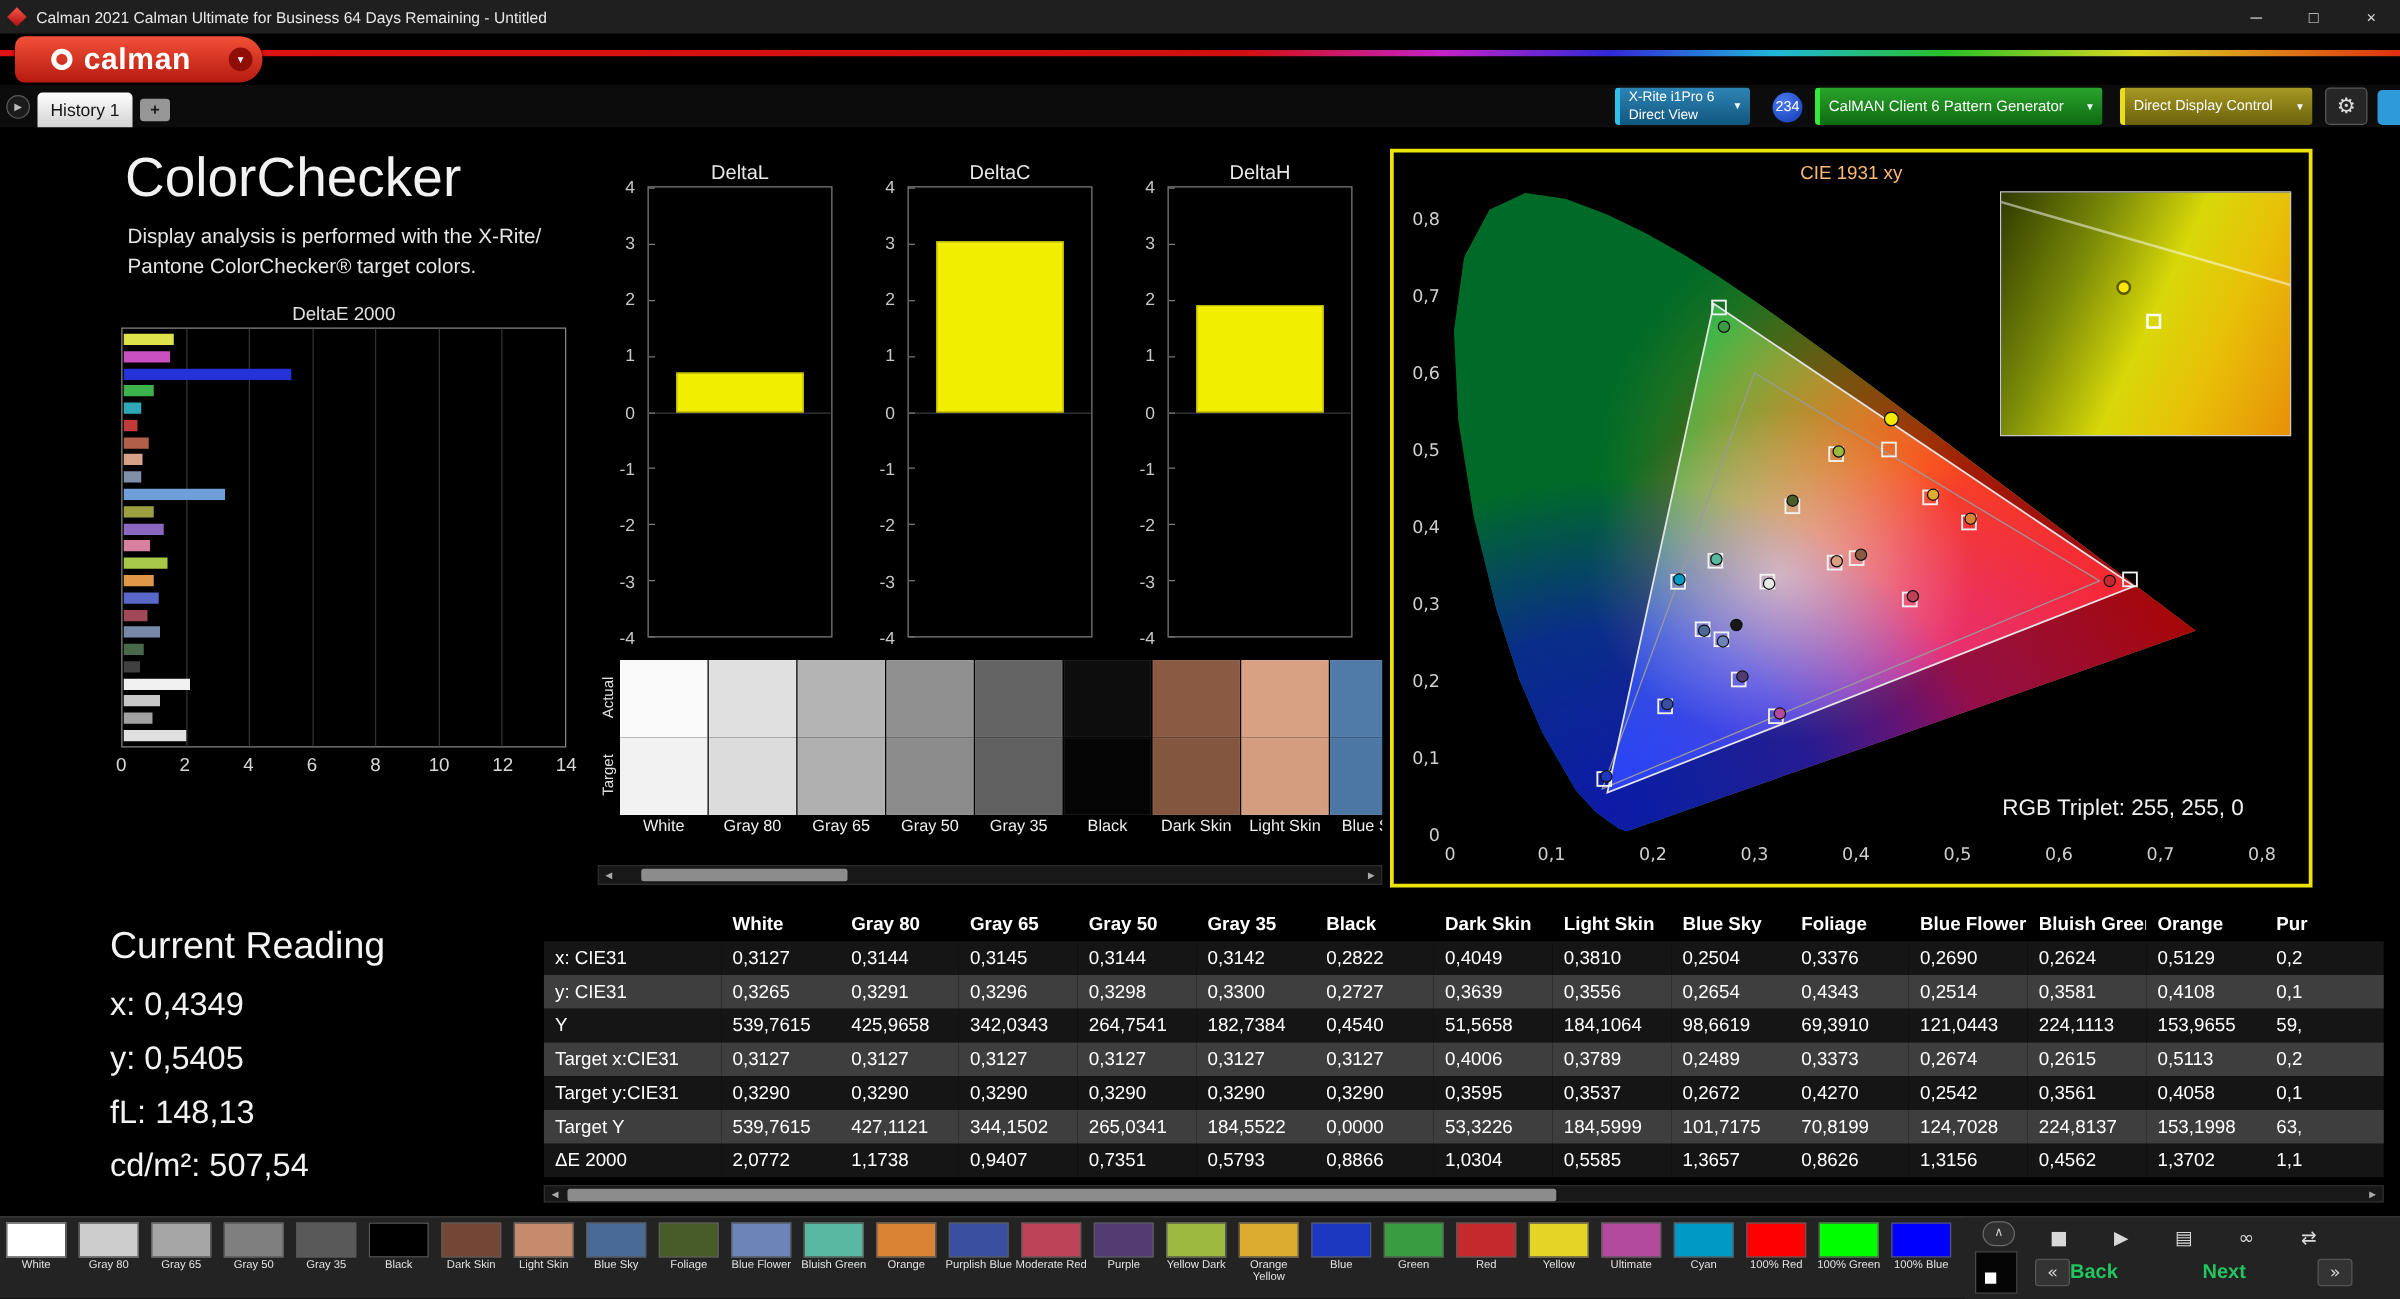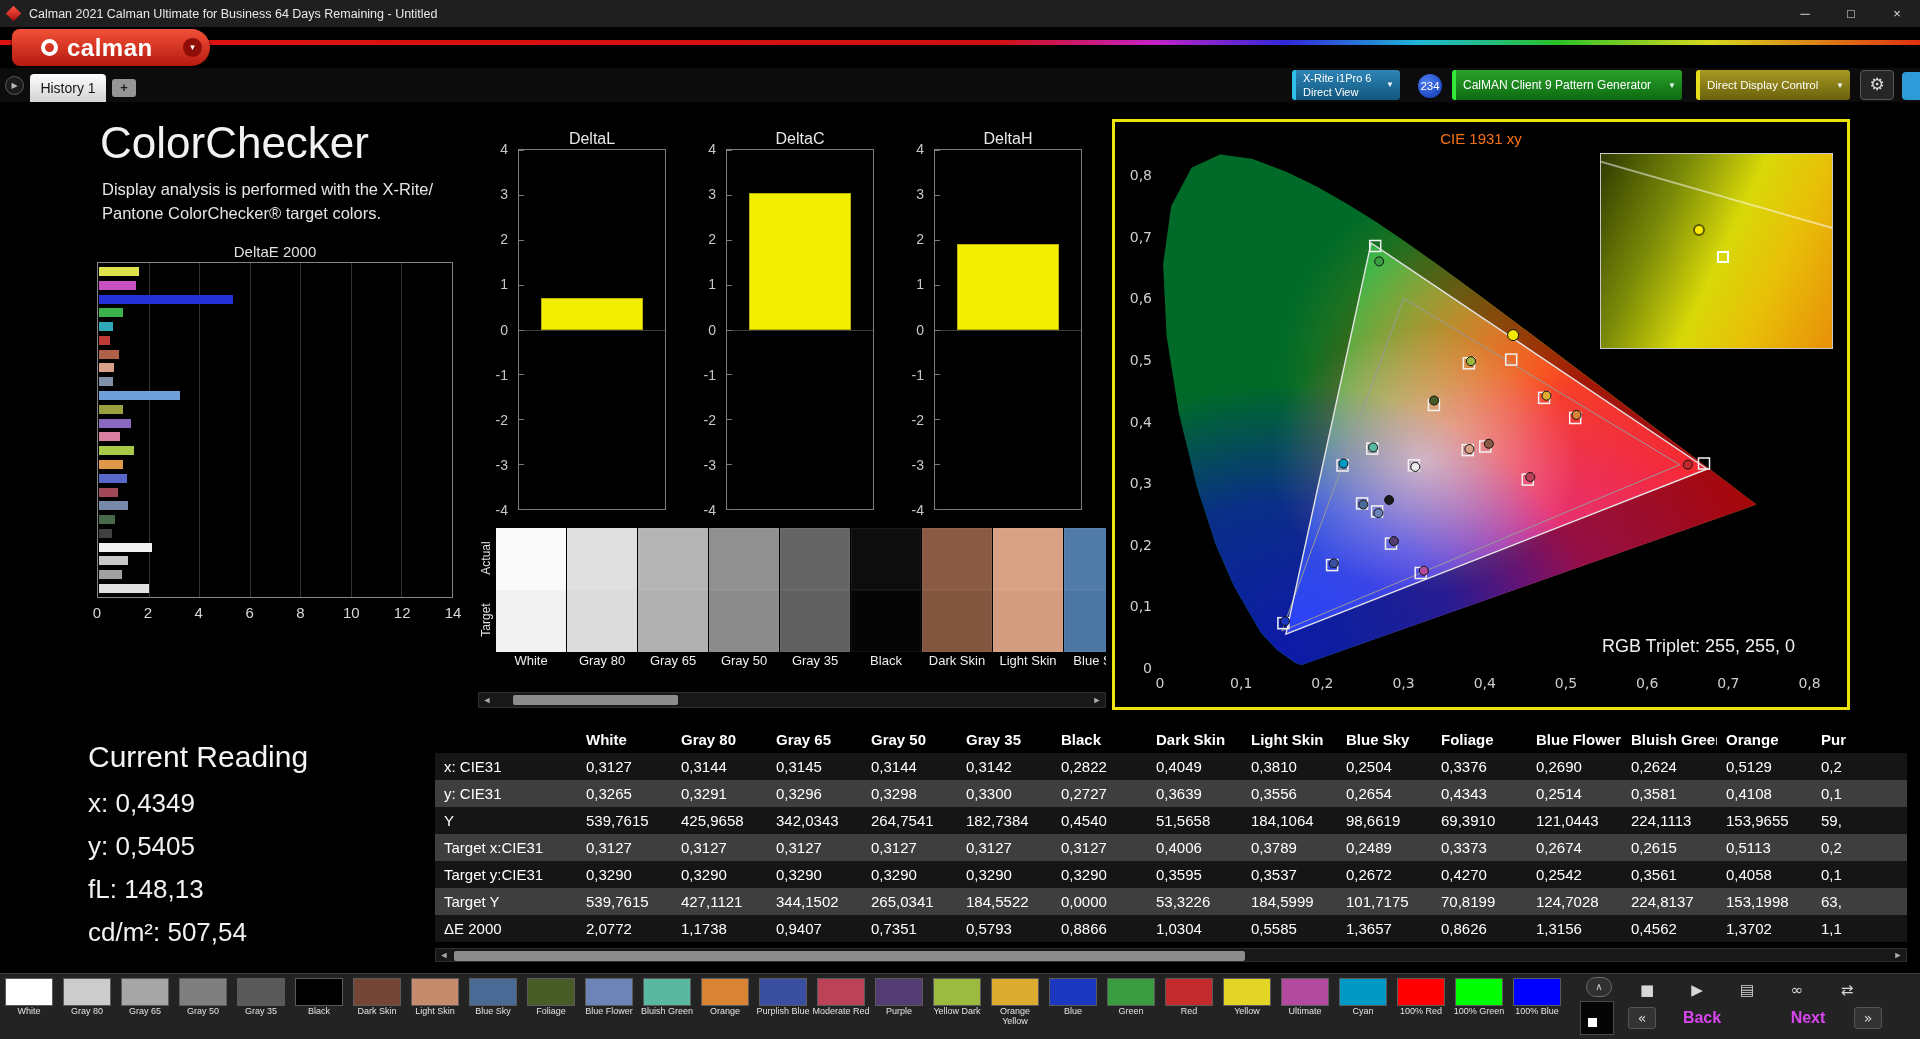--- a/index.html
+++ b/index.html
@@ -74,21 +74,21 @@
   .patch-a,.patch-t{height:62px;box-shadow:inset 0 0 0 1px rgba(255,255,255,.06)}
   .patch-label{height:18px;line-height:18px;text-align:center;font-size:13px;color:#f0f0f0}
   .hscroll{position:absolute;display:flex;align-items:center;background:#181818;border:1px solid #2e2e2e}
   #strip-scroll{left:0;top:172px;width:628px;height:16px}
   .hs-arrow{width:16px;text-align:center;font-size:9px;color:#aaa}
   .hs-track{position:relative;flex:1;height:100%}
   .hs-thumb{position:absolute;top:2px;height:10px;background:#8c8c8c;border-radius:2px}
 
   
   #cie-panel{position:absolute;left:1112px;top:17px;width:738px;height:591px;border:3px solid #ece30a;background:#000}
-  #cie-title{position:absolute;left:0;top:8px;width:732px;text-align:center;font-size:15px;color:#f97316}
+  #cie-title{position:absolute;left:0;top:8px;width:732px;text-align:center;font-size:15px;color:#fdba74}
   #cie-svg{position:absolute;left:0;top:0}
   svg text{font-family:"DejaVu Sans","Liberation Sans",sans-serif}
   #cie-inset{position:absolute;left:485px;top:31px;width:233px;height:196px;border:1px solid #c8c8c8;
     background:linear-gradient(115deg,#2f3a00 0%,#7a8a08 28%,#d8d808 52%,#e8c008 72%,#e89008 100%);overflow:hidden}
   .inset-line{position:absolute;left:-15%;top:22%;width:140%;height:2px;background:rgba(255,255,255,.5);transform:rotate(16deg)}
   .inset-circle{position:absolute;left:40%;top:36%;width:12px;height:12px;border-radius:50%;background:#ffe800;border:2px solid #5a5a00}
   .inset-square{position:absolute;left:50%;top:50%;width:12px;height:12px;border:2px solid #fff}
   #rgb-triplet{position:absolute;right:52px;top:514px;font-size:18px;color:#f0f0f0}
 
   
@@ -105,21 +105,21 @@
   .pal-color{width:48px;height:28px;margin:4px auto 1px auto;border:1px solid #5a5a5a}
   .pal-label{font-size:9px;line-height:1.1;color:#e2e2e2}
   #transport{position:absolute;left:1572px;top:0;width:348px;height:66px;background:#232323}
   #tp-chevron{position:absolute;left:14px;top:3px;width:26px;height:20px;border-radius:10px;background:#303030;border:1px solid #6a6a6a;color:#ccc;font-size:10px;line-height:18px;text-align:center}
   #tp-preview{position:absolute;left:8px;top:27px;width:34px;height:34px;background:#050505;border:1px solid #4a4a4a}
   .tp-preview-dot{position:absolute;left:7px;bottom:7px;width:9px;height:9px;background:#fff}
   #tp-icons{position:absolute;left:56px;top:4px;display:flex;gap:12px}
   .tp-btn{width:38px;height:24px;background:transparent;border:none;color:#d8d8d8;font-size:15px;font-family:"DejaVu Sans",sans-serif}
   .tp-btn.sm{width:28px;height:22px;background:#333;border:1px solid #555;border-radius:3px;font-size:14px;line-height:18px}
   #tp-nav{position:absolute;left:56px;top:33px;display:flex;align-items:center}
-  .tp-label{width:92px;text-align:center;font-size:16px;font-weight:bold;color:#d946ef}
+  .tp-label{width:92px;text-align:left;font-size:16px;font-weight:bold;color:#22c55e}
   #tp-next-label{margin-left:14px}
 </style>
 </head>
 <body>
 
 <div id="titlebar">
   <span class="tb-icon"></span>
   <span class="tb-title">Calman 2021 Calman Ultimate for Business 64 Days Remaining  - Untitled</span>
   <div id="win-controls">
     <span class="win-btn">─</span>
@@ -144,21 +144,21 @@
 
   <div class="dd" id="dd-meter">
     <div>
       <div>X-Rite i1Pro 6</div>
       <div>Direct View</div>
     </div>
     <span class="dd-caret">▼</span>
   </div>
   <div id="badge">234</div>
   <div class="dd" id="dd-pattern">
-    <span>CalMAN Client 9 Pattern Generator</span>
+    <span>CalMAN Client 6 Pattern Generator</span>
     <span class="dd-caret">▼</span>
   </div>
   <div class="dd" id="dd-display">
     <span>Direct Display Control</span>
     <span class="dd-caret">▼</span>
   </div>
   <div id="gear-btn">⚙</div>
   <div id="partial-ctl"></div>
 </div>
 

